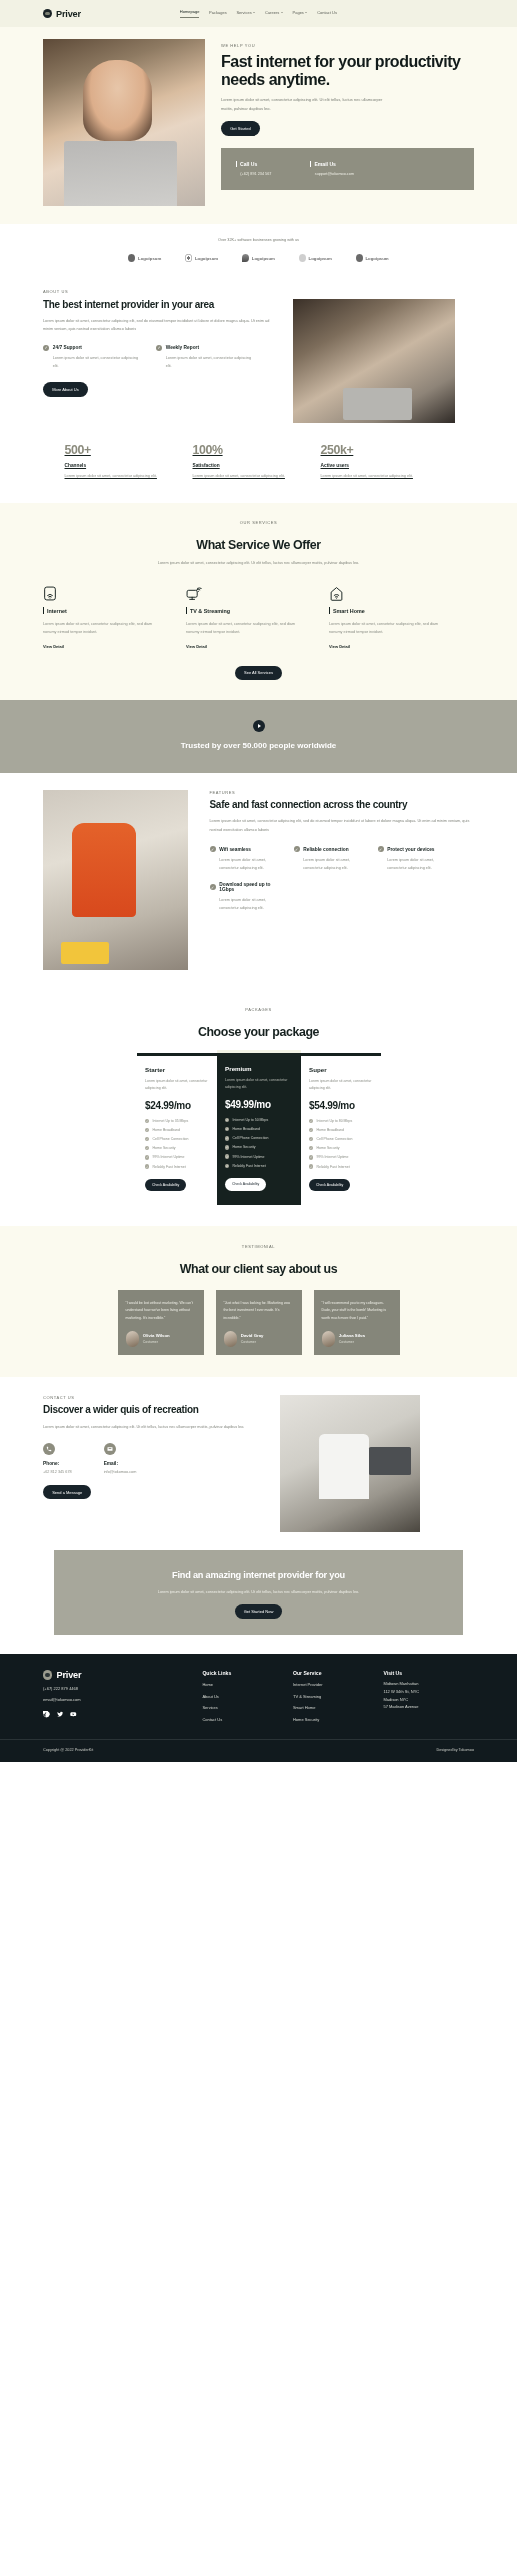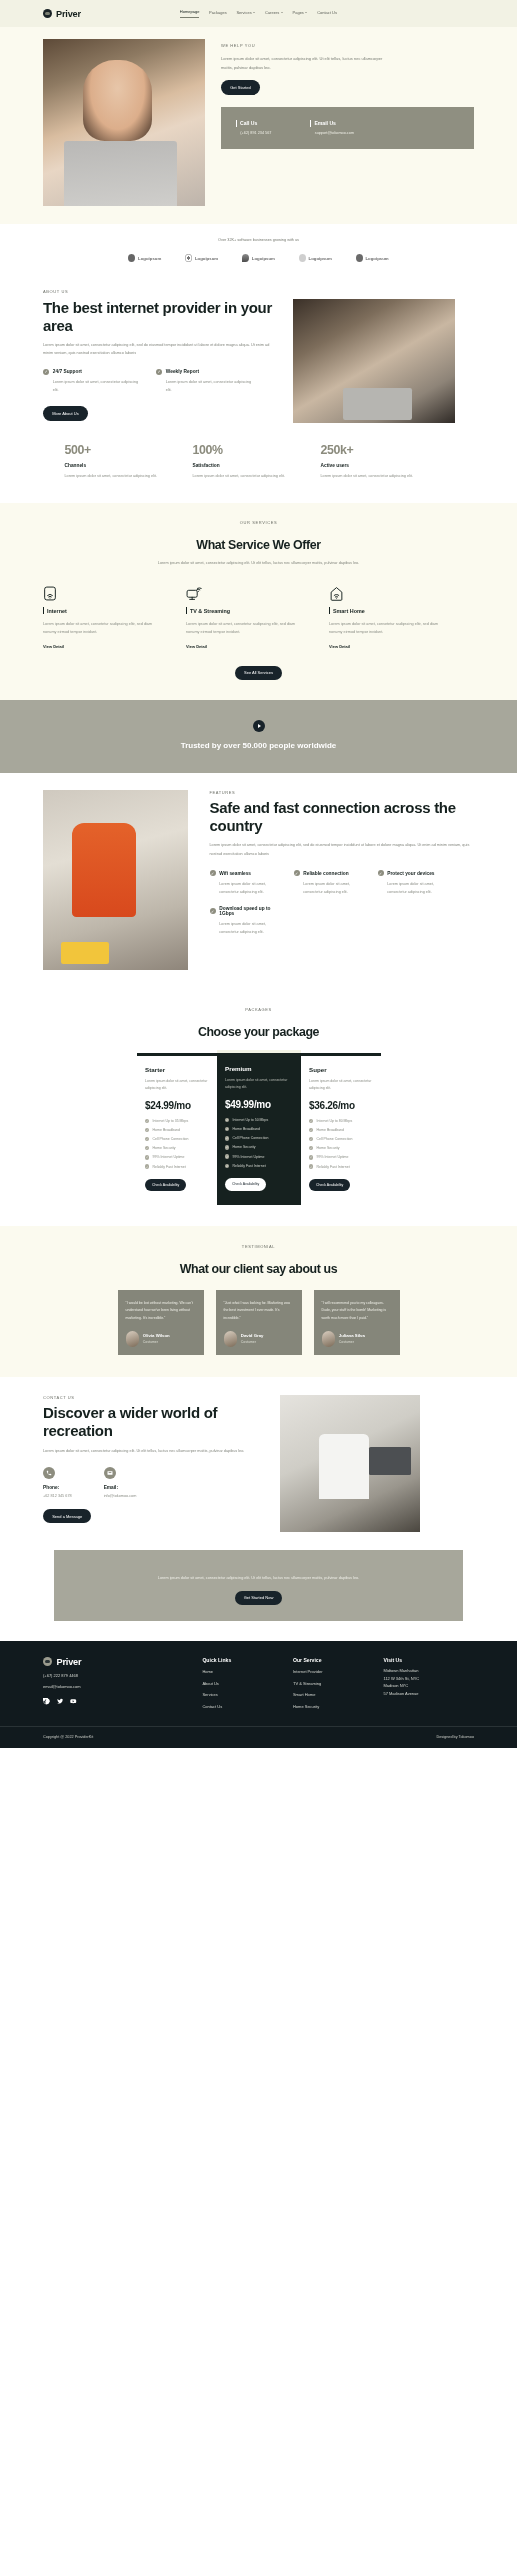--- a/index.html
+++ b/index.html
@@ -89,21 +89,21 @@
   .logo-glyph.g2{ background:radial-gradient(circle,#777 32%,transparent 33%); box-shadow:0 0 0 0.5px #888 inset;}
   .logo-glyph.g3{ background:linear-gradient(#8a8a8a,#4d4d4d); border-radius:50% 50% 50% 0;}
   .logo-glyph.g4{ background:#cfcfcf;}
   .logo-glyph.g5{ background:#6a6a6a;}
   .logo-text { font-size:4.3px; color:#6b6b6b; font-weight:600; }
 
   
   .about { background:#fff; padding:15px 0 6.5px; }
   .about-inner { width:431px; margin:0 auto; display:flex; gap:18.3px; }
   .about-left { width:232px; }
-  .sec-title { font-size:15px; line-height:1.2; font-weight:bold; letter-spacing:-0.3px; margin-top:4.3px; }
+  .sec-title { font-size:10px; line-height:1.2; font-weight:bold; letter-spacing:-0.3px; margin-top:4.3px; }
   .body-text { font-size:3.8px; line-height:2.2; color:#83867e; margin-top:6.5px; }
   .feat-grid { display:flex; gap:16px; margin-top:10.8px; }
   .feat-col { width:97px; }
   .feat-head { display:flex; align-items:center; gap:3.8px; }
   .check {
     width:6px;height:6px;border-radius:50%;background:#8d8d7f;
     display:flex;align-items:center;justify-content:center;color:#fff;font-size:3.8px;flex:none;
   }
   .feat-title { font-size:4.8px; font-weight:bold; }
   .feat-text { font-size:3.8px; line-height:2.1; color:#8b8e86; margin-top:4.8px; margin-left:9.7px;}
@@ -113,21 +113,21 @@
     position:relative; overflow:hidden;
   }
   .about-photo:after{
     content:""; position:absolute; left:50px; bottom:3.2px; width:69px; height:32px;
     background:#b6b5b1; border-radius:2.2px;
   }
 
   
   .stats { background:#fff; padding:14px 0 21.5px; }
   .stats-inner { width:431px; margin:0 auto; display:flex; }
-  .stat { width:128px; padding-left:21.5px; }
+  .stat { width:128px; padding-left:21.5px;text-decoration:underline; }
   .stat-num { font-size:12.4px; font-weight:bold; color:#8b8b7d; letter-spacing:-0.4px; }
   .stat-label { font-size:4.8px; font-weight:bold; margin-top:5.4px; }
   .stat-text { font-size:3.8px; line-height:2.1; color:#8b8e86; margin-top:5.4px; }
 
   
   .services { background:#fbfaef; padding:17px 0 19.4px; text-align:center; }
   .center-eyebrow { font-size:4px; letter-spacing:0.6px; color:#6b6e66; text-transform:uppercase;}
   .big-title { font-size:12.4px; font-weight:bold; letter-spacing:-0.4px; margin-top:13px; }
   .center-body { font-size:3.8px; line-height:2.2; color:#83867e; margin-top:7.5px; width:221px; margin-left:auto; margin-right:auto;}
   .svc-row { display:flex; width:431px; margin:15px auto 0; text-align:left; }
@@ -290,20 +290,21 @@
       </nav>
     </div>
   </div>
 
   <section class="hero">
     <div class="hero-inner">
       <div class="hero-photo"></div>
       <div class="hero-right">
         <div class="hero-copy">
           <div class="eyebrow">WE HELP YOU</div>
+          <h1 class="hero-title">Fast internet for your productivity needs anytime.</h1>
           <p class="hero-sub">Lorem ipsum dolor sit amet, consectetur adipiscing elit. Ut elit tellus, luctus nec ullamcorper mattis, pulvinar dapibus leo.</p>
           <button class="btn" style="margin-top:8px">Get Started</button>
         </div>
         <div class="hero-contactbar">
           <div>
             <div class="cbox-top">
                 <span class="cbox-bar"></span>
                 <span class="cbox-title">Call Us</span>
               </div>
             <div class="cbox-val">(+62) 891 234 567</div>
@@ -566,21 +567,21 @@
               <span class="check-sm">✓</span>
               <span>Reliably Fast Internet</span>
             </li>
         </ul>
         <button class="btn btn-light">Check Availability</button>
       </div>
 
       <div class="pkg">
         <div class="pkg-name">Super</div>
         <p class="pkg-desc">Lorem ipsum dolor sit amet, consectetur adipiscing elit.</p>
-        <div class="pkg-price">$36.26/mo</div>
+        <div class="pkg-price">$54.99/mo</div>
         <ul class="pkg-list">
           <li>
               <span class="check-sm">✓</span>
               <span>Internet Up to 80 Mbps</span>
             </li>
           <li>
               <span class="check-sm">✓</span>
               <span>Home Broadband</span>
             </li>
           <li>
@@ -639,21 +640,21 @@
             </div>
         </div>
       </div>
     </div>
   </section>
 
   <section class="contact">
     <div class="contact-inner">
       <div class="contact-left">
         <div class="eyebrow">CONTACT US</div>
-        <h2 class="sec-title">Discover a wider world of recreation</h2>
+        <h2 class="sec-title">Discover a wider quis of recreation</h2>
         <p class="body-text">Lorem ipsum dolor sit amet, consectetur adipiscing elit. Ut elit tellus, luctus nec ullamcorper mattis, pulvinar dapibus leo.</p>
         <div class="ccols">
           <div>
             <div class="cicon">
               <svg width="6" height="6" viewBox="0 0 24 24" fill="#fff">
                   <path d="M6.6 10.8a15.1 15.1 0 0 0 6.6 6.6l2.2-2.2a1 1 0 0 1 1-.25 11.4 11.4 0 0 0 3.6.57 1 1 0 0 1 1 1V20a1 1 0 0 1-1 1A17 17 0 0 1 3 4a1 1 0 0 1 1-1h3.5a1 1 0 0 1 1 1 11.4 11.4 0 0 0 .57 3.6 1 1 0 0 1-.25 1z"></path>
                 </svg>
             </div>
             <div class="clabel">Phone:</div>
             <div class="cval">+62 812 345 678</div>
@@ -669,20 +670,21 @@
           </div>
         </div>
         <button class="btn" style="margin-top:10.8px">Send a Message</button>
       </div>
       <div class="contact-photo"></div>
     </div>
   </section>
 
   <section class="ctaband-wrap">
     <div class="ctaband">
+      <h3>Find an amazing internet provider for you</h3>
       <p>Lorem ipsum dolor sit amet, consectetur adipiscing elit. Ut elit tellus, luctus nec ullamcorper mattis, pulvinar dapibus leo.</p>
       <button class="btn">Get Started Now</button>
     </div>
   </section>
 
   <footer class="footer">
     <div class="footer-inner">
       <div class="f-brandcol">
         <div class="f-brand">
           <span class="f-mark">

